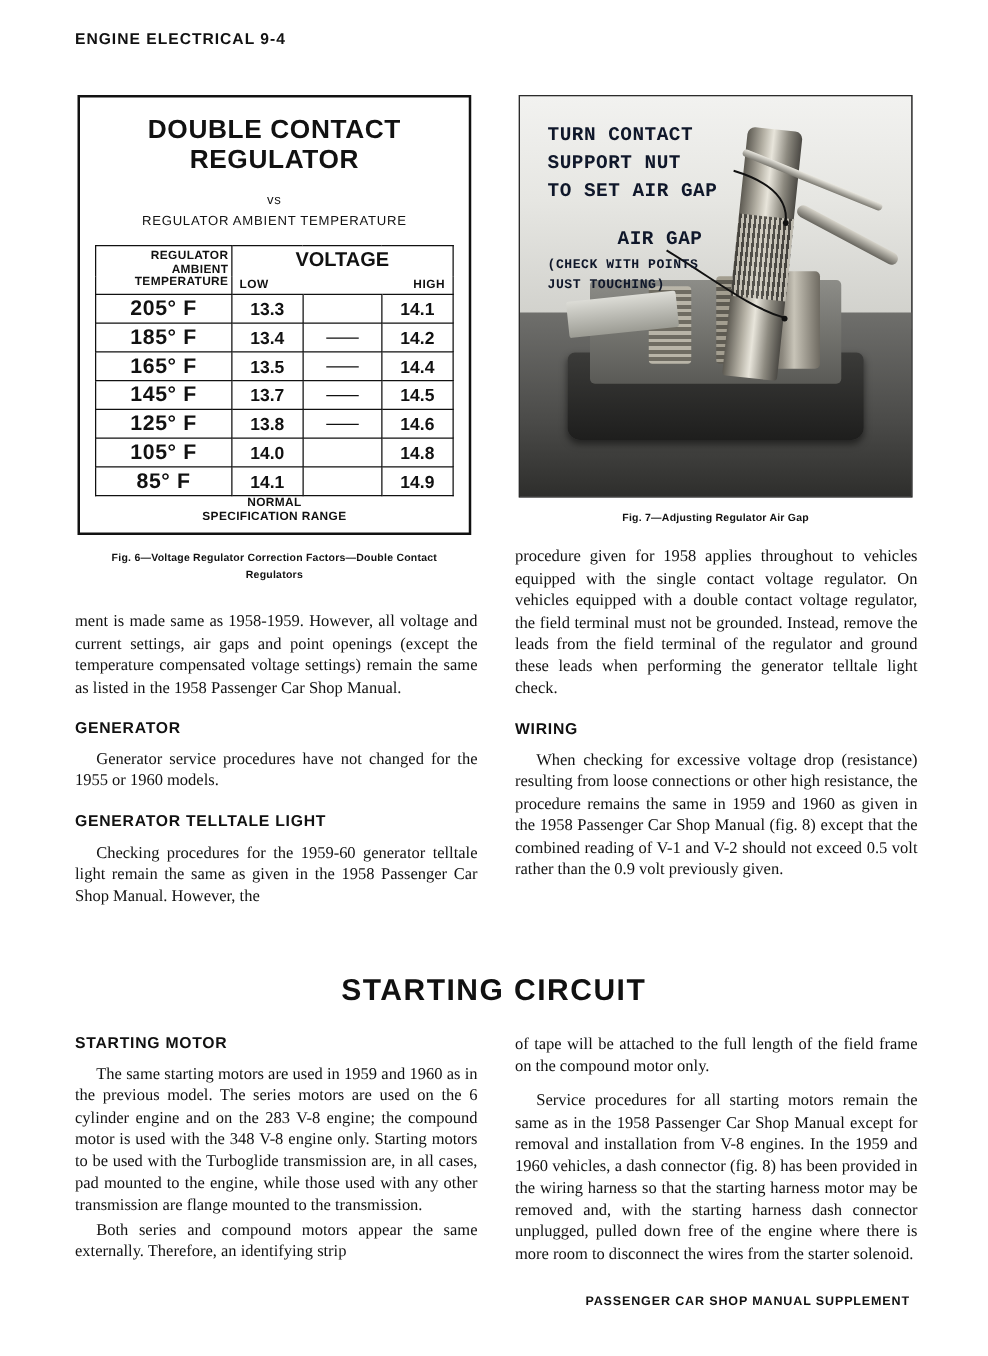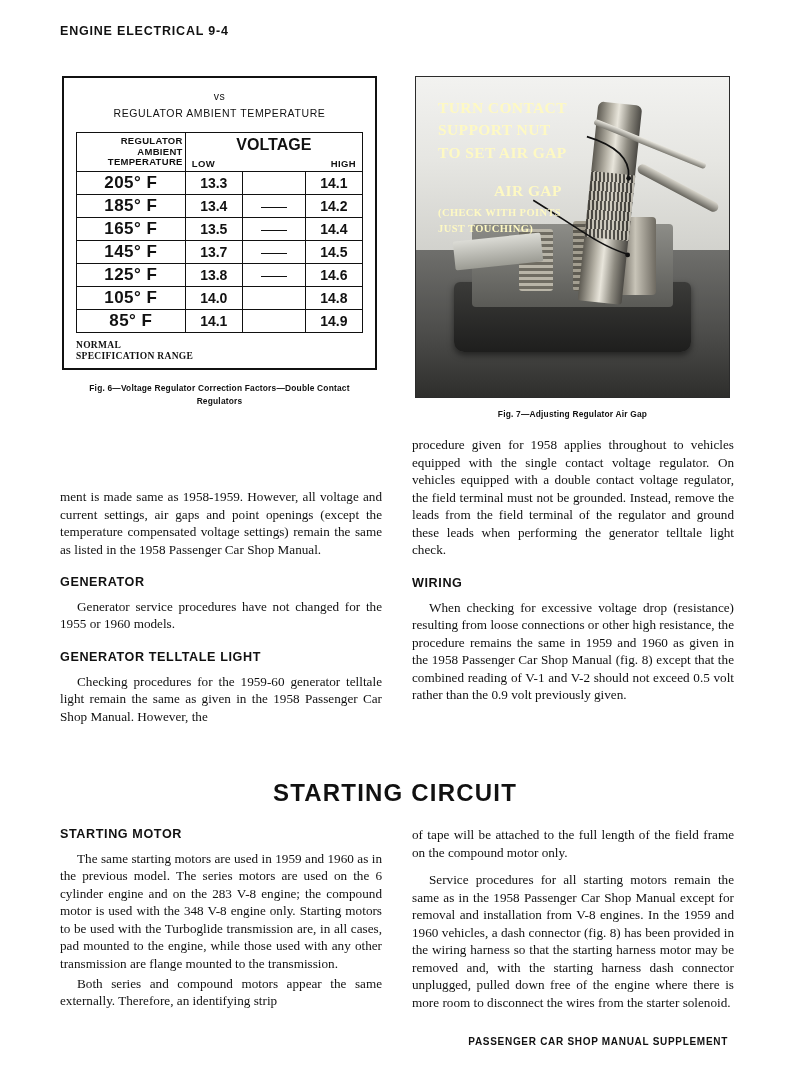--- a/index.html
+++ b/index.html
@@ -123,26 +123,26 @@
     padding: 1px !important;
     width: 22%;
   }
   .dash {
     display: inline-block;
     width: 26px;
     border-top: 1.6px solid #111;
     vertical-align: middle;
   }
   .normal-range {
-    font-family: Liberation Serif, serif;
+    font-family: Liberation Sans, sans-serif;
     font-weight: bold;
     font-size: 9.5px;
-    text-align: left;
+    text-align: center;
     line-height: 1.15;
-    margin-top: 7px;
+    margin-top: 1px;
     letter-spacing: 0.3px;
   }
   .fig-cap {
     font-family: "Liberation Sans", sans-serif;
     font-weight: bold;
     font-size: 8.4px;
     text-align: center;
     line-height: 1.5;
     margin-top: 12px;
     letter-spacing: 0.2px;
@@ -262,22 +262,22 @@
     transform: rotate(28deg);
     border-radius: 5px;
   }
   .photo svg.leader {
     position: absolute;
     left: 0; top: 0;
     width: 100%; height: 100%;
   }
   .photo-text {
     position: absolute;
-    color: #fef9c3;
-    font-family: Liberation Serif, serif;
+    color: #0f172a;
+    font-family: Liberation Mono, monospace;
     font-weight: bold;
     letter-spacing: 0.4px;
   }
   .pt-turn {
     left: 22px;
     top: 20px;
     font-size: 15.5px;
     line-height: 1.45;
   }
   .pt-airgap {
@@ -335,20 +335,21 @@
 </style>
 </head>
 <body>
 
 <div class="page">
 
   <div class="running-head">ENGINE ELECTRICAL  9-4</div>
 
   <div class="fig6-wrap">
     <div class="fig6-box">
+      <div class="chart-title">DOUBLE CONTACT REGULATOR</div>
       <div class="chart-sub vs">vs</div>
       <div class="chart-sub">REGULATOR  AMBIENT  TEMPERATURE</div>
 
       <table class="reg-table">
         <tbody>
             <tr>
           <td class="hdr-temp" rowspan="2">
             <div>REGULATOR</div>
             <div>AMBIENT</div>
             <div>TEMPERATURE</div>

